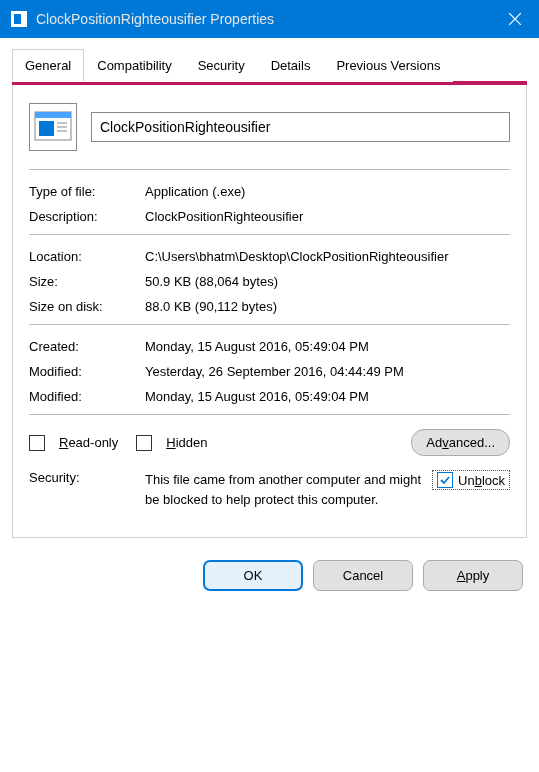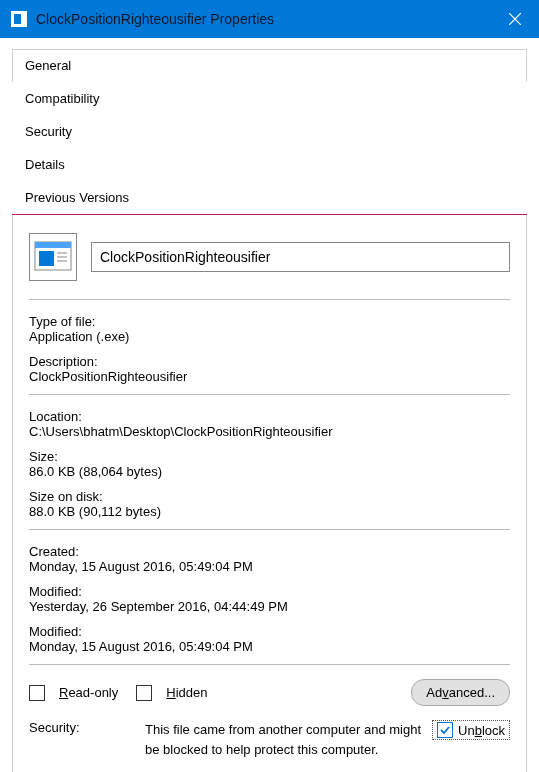--- a/index.html
+++ b/index.html
@@ -1,30 +1,30 @@
 <!DOCTYPE html>
 <html><head>
 <meta charset="utf-8">
 <style>
 * { box-sizing: border-box; margin: 0; padding: 0; font-family: "Segoe UI", Tahoma, sans-serif; font-size: 13px; }
 body { background: #fff; width: 539px; height: 772px; overflow: hidden; }
-.titlebar { background: #0078d7; height: 38px; display: flex; align-items: center; padding: 0 0 0 10px; color: #0f172a; }
+.titlebar { background: #0078d7; height: 38px; display: flex; align-items: center; padding: 0 0 0 10px; color: #e5e5e5; }
 .title-icon { width: 18px; height: 18px; margin-right: 8px; display: flex; align-items: center; justify-content: center; }
 .title-text { flex: 1; font-size: 14px; }
 .close-btn { width: 48px; height: 38px; display: flex; align-items: center; justify-content: center; cursor: pointer; }
 .content { padding: 10px 12px; }
-.tabs { display: flex; border-bottom: 2px solid #be185d; position: relative; flex-direction: column; }
+.tabs { display: flex; border-bottom: 4px solid #be185d; position: relative; }
 .tab { padding: 8px 12px; cursor: pointer; border: 1px solid transparent; position: relative; top: 1px; background: #fff; }
 .tab.active { border: 1px solid #d0d0d0; border-bottom: 1px solid #fff; }
 .panel { border: 1px solid #d0d0d0; border-top: none; padding: 18px 16px 28px 16px; }
 .name-row { display: flex; align-items: center; gap: 14px; margin-bottom: 18px; }
 .app-icon { width: 48px; height: 48px; border: 1px solid #888; background: #fff; display: flex; align-items: center; justify-content: center; }
 .name-input { flex: 1; border: 1px solid #888; padding: 6px 8px; font-size: 14px; }
 hr.sep { border: none; border-top: 1px solid #bbb; margin: 10px 0 14px 0; }
-.row { display: flex; margin: 10px 0; flex-direction: column; }
+.row { display: flex; margin: 10px 0; }
 .lbl { width: 116px; }
 .val { flex: 1; white-space: nowrap; overflow: hidden; }
 .attrs-row { display: flex; align-items: center; margin: 10px 0; }
 .chk-wrap { display: flex; align-items: center; gap: 14px; margin-right: 18px; cursor: pointer; }
 .chk-box { width: 16px; height: 16px; border: 1px solid #333; display: inline-flex; align-items: center; justify-content: center; }
 .chk-box.checked { border-color: #0078d7; color: #0078d7; }
 .btn { border: 1px solid #aaa; background: #e1e1e1; padding: 5px 14px; cursor: pointer; min-width: 94px; text-align: center; }
 .advanced-btn { margin-left: auto; min-width: 98px; border-radius: 13px; }
 .sec-row { display: flex; margin-top: 14px; }
 .sec-text { flex: 1; line-height: 1.5; padding-right: 10px; }
@@ -89,21 +89,21 @@
       </div>
 
     <hr class="sep">
 
     <div class="row">
         <div class="lbl">Location:</div>
         <div class="val">C:\Users\bhatm\Desktop\ClockPositionRighteousifier</div>
       </div>
     <div class="row">
         <div class="lbl">Size:</div>
-        <div class="val">86.0 KB (88,064 bytes)</div>
+        <div class="val">50.9 KB (88,064 bytes)</div>
       </div>
     <div class="row">
         <div class="lbl">Size on disk:</div>
         <div class="val">88.0 KB (90,112 bytes)</div>
       </div>
 
     <hr class="sep">
 
     <div class="row">
         <div class="lbl">Created:</div>
@@ -143,13 +143,14 @@
         </span>
         <span><span>Un</span><span class="accel">b</span><span>lock</span></span>
       </label>
     </div>
   </div>
 </div>
 
 <div class="footer">
   <button class="btn default">OK</button>
   <button class="btn">Cancel</button>
+  <button class="btn"><span class="accel">A</span><span>pply</span></button>
 </div>
 
 </body></html>

